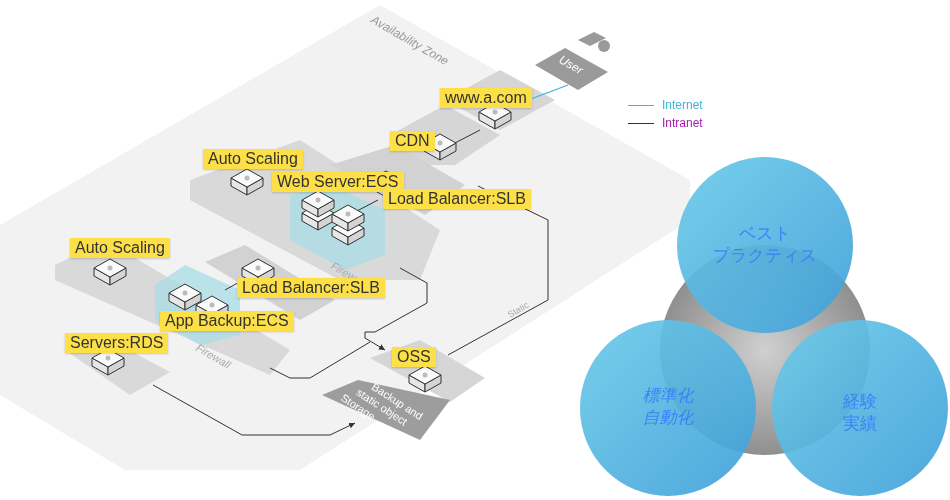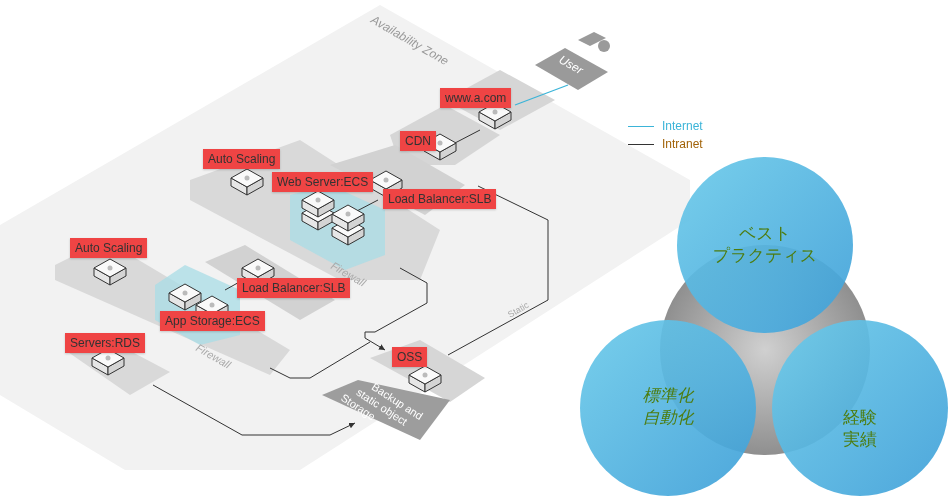--- a/index.html
+++ b/index.html
@@ -1,25 +1,25 @@
 <!DOCTYPE html>
 <html><head>
   <meta charset="utf-8">
   <style>
     html, body { margin: 0; padding: 0; background: #ffffff; }
     body { width: 950px; height: 500px; position: relative; overflow: hidden;
            font-family: "Liberation Sans", "DejaVu Sans", sans-serif; }
     #stage { position: absolute; left: 0; top: 0; }
-    .lbl { position: absolute; background: #ef4444; color: #333333; font-size: 12px;
+    .lbl { position: absolute; background: #fde047; color: #333333; font-size: 16px;
            padding: 3px 5px; white-space: nowrap; line-height: 14px;
            box-shadow: 0 1px 2px rgba(0,0,0,0.18); }
-    .legend { position: absolute; left: 628px; top: 96px; font-size: 12px; line-height: 18px; margin-top: 21px; }
+    .legend { position: absolute; left: 628px; top: 96px; font-size: 12px; line-height: 18px; }
     .legend-row { display: flex; align-items: center; }
     .legend-line { width: 26px; height: 0; border-top: 1.5px solid; margin-right: 8px; }
-    .venn-text { position: absolute; color: #4d7c0f; font-size: 17px; line-height: 22px; text-align: center;
+    .venn-text { position: absolute; color: #3b82f6; font-size: 17px; line-height: 22px; text-align: center;
                  font-family: "DejaVu Sans", sans-serif; white-space: pre; }
   </style>
 </head>
 <body>
 
 <svg id="stage" width="950" height="500" viewBox="0 0 950 500">
   <defs>
     <linearGradient id="circGrad" x1="0" y1="0" x2="1" y2="1">
       <stop offset="0" stop-color="#6ccbea" stop-opacity="0.92"></stop>
       <stop offset="1" stop-color="#3e9fd8" stop-opacity="0.92"></stop>
@@ -162,39 +162,39 @@
 
   <g>
     <circle cx="765" cy="350" r="105" fill="url(#centerGrad)"></circle>
     <circle cx="765" cy="245" r="88" fill="url(#circGrad)"></circle>
     <circle cx="668" cy="408" r="88" fill="url(#circGrad)"></circle>
     <circle cx="860" cy="408" r="88" fill="url(#circGrad)"></circle>
   </g>
 </svg>
 
 <div class="lbl" style="left:440px;top:88px;">www.a.com</div>
-<div class="lbl" style="left:400px;top:131px;">CDN</div>
+<div class="lbl" style="left:390px;top:131px;">CDN</div>
 <div class="lbl" style="left:203px;top:149px;">Auto Scaling</div>
 <div class="lbl" style="left:272px;top:172px;">Web Server:ECS</div>
 <div class="lbl" style="left:383px;top:189px;">Load Balancer:SLB</div>
 <div class="lbl" style="left:70px;top:238px;">Auto Scaling</div>
 <div class="lbl" style="left:237px;top:278px;">Load Balancer:SLB</div>
-<div class="lbl" style="left:160px;top:311px;">App Storage:ECS</div>
+<div class="lbl" style="left:160px;top:311px;">App Backup:ECS</div>
 <div class="lbl" style="left:65px;top:333px;">Servers:RDS</div>
 <div class="lbl" style="left:392px;top:347px;">OSS</div>
 
 <div class="legend">
   <div class="legend-row">
     <span class="legend-line" style="border-color:#3bb4d8"></span>
     <span style="color:#3bb4d8">Internet</span>
   </div>
   <div class="legend-row">
     <span class="legend-line" style="border-color:#333"></span>
-    <span style="color:#a16207">Intranet</span>
+    <span style="color:#a21caf">Intranet</span>
   </div>
 </div>
 
 <div class="venn-text" style="left:705px;top:222px;width:120px;">ベスト
 プラクティス</div>
 <div class="venn-text" style="left:620px;top:384px;width:96px;font-style:italic;">標準化
 自動化</div>
-<div class="venn-text" style="left:815px;top:406px;width:90px;text-align:center;">経験
+<div class="venn-text" style="left:815px;top:390px;width:90px;text-align:center;">経験
 実績</div>
 
 </body></html>

